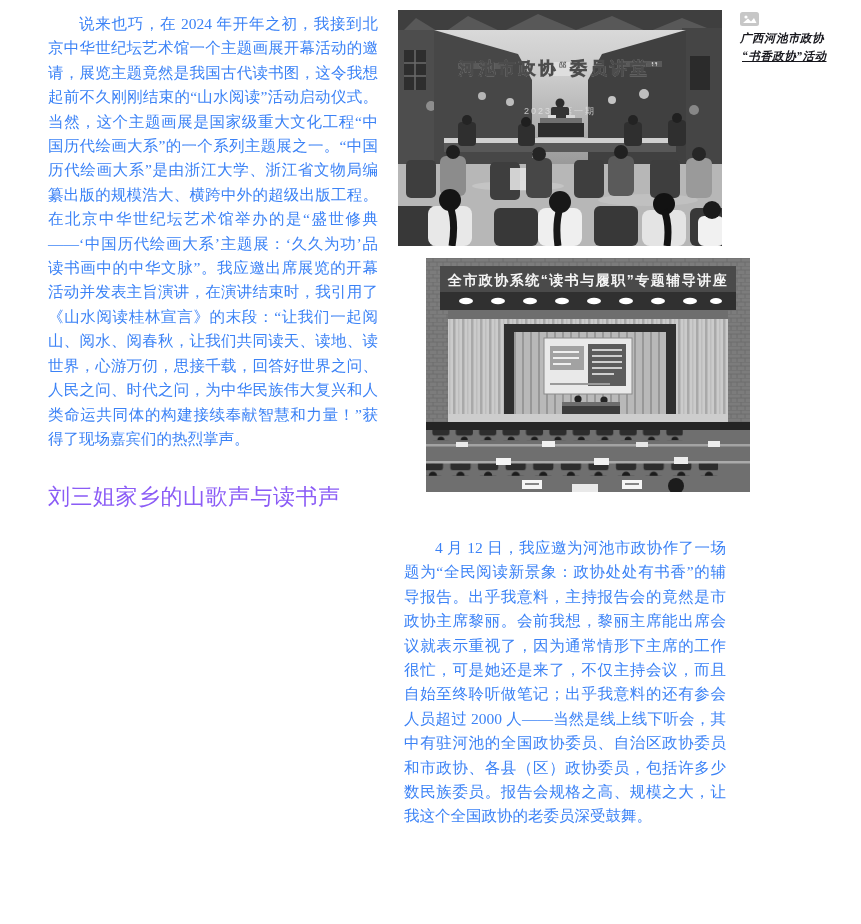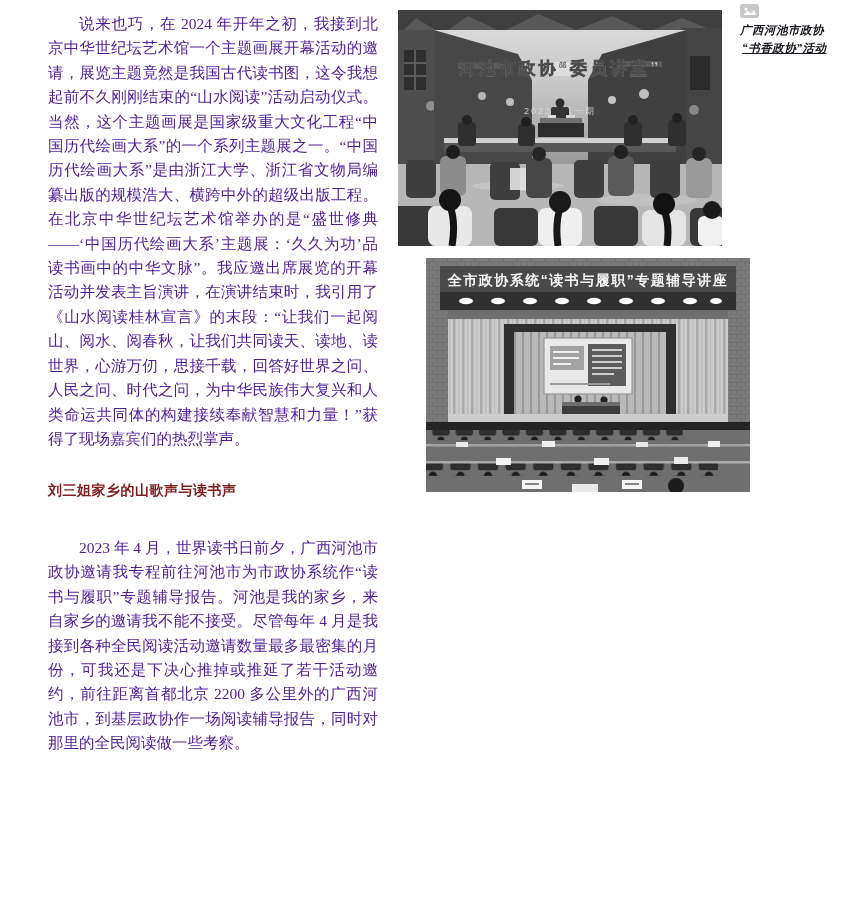--- a/index.html
+++ b/index.html
@@ -11,56 +11,56 @@
     overflow: hidden;
     font-family: "Liberation Serif", "DejaVu Serif", serif;
     color: #1e1e26;
   }
   .col {
     position: absolute;
     text-align: justify;
     font-size: 15.5px;
     line-height: 24.4px;
     word-break: break-all;
-    color: #4c1d95;
+    color: #3b82f6;
   }
   .col p { margin: 0; text-indent: 2em; }
   .col p.cont { text-indent: 0; }
   .col-top-left   { left: 48px;  top: 12px;  width: 330px; }
   .col-bottom-left{ left: 48px;  top: 536px; width: 330px; }
   .col-bottom-right{ left: 404px; top: 536px; width: 322px; }
 
   .section-heading {
     position: absolute;
     left: 48px;
     top: 482px;
     margin: 0;
     font-family: "DejaVu Sans", "Liberation Sans", sans-serif;
-    font-weight: bold;
-    font-size: 14px;
+    font-weight: normal;
+    font-size: 22px;
     letter-spacing: 0.5px;
-    color: #7f1d1d;
+    color: #8b5cf6;
   }
 
   .photo {
     position: absolute;
     left: 398px;
     width: 324px;
     margin: 0;
     background: #bef264;
     line-height: 0;
   }
   .photo-1 { top: 10px;  height: 236px; }
   .photo-2 { top: 258px; height: 234px; margin-left: 28px; }
   .photo svg { display: block; }
 
   .margin-caption {
     position: absolute;
     left: 740px;
-    top: 4px;
+    top: 12px;
     width: 104px;
     font-style: italic;
     font-weight: bold;
     font-size: 11.5px;
     line-height: 17.5px;
     letter-spacing: 0.5px;
     color: #17171d;
   }
   .caption-icon {
     width: 19px;
@@ -282,19 +282,19 @@
         <path d="M3,11 L8,6.5 L11,9.5 L14,6 L16.5,11 Z" fill="#ffffff"></path>
       </svg>
     </div>
     <div class="caption-line1">广西河池市政协</div>
     <div class="caption-line2">“书香政协”活动</div>
   </div>
 
   <h2 class="section-heading">刘三姐家乡的山歌声与读书声</h2>
 
   <div class="col col-bottom-left">
-    <p>2023 年 4 月，世界读书日前夕，广西河池市政协邀请我专程前往河池市为市政协系统作“读书与履职”专题辅导报告。河池是我的家乡，来自家乡的邀请我不能不接受。尽管每年 4 月是我接到各种全民阅读活动邀请数量最多最密集的月份，可我还是下决心推掉或推延了若干活动邀约，前往距离首都北京 2200 多公里外的广西河池市，到基层政协作一场阅读辅导报告，同时对那里的全民阅读做一些考察。</p>
   </div>
 
   <div class="col col-bottom-right">
+    <p>4 月 12 日，我应邀为河池市政协作了一场题为“全民阅读新景象：政协处处有书香”的辅导报告。出乎我意料，主持报告会的竟然是市政协主席黎丽。会前我想，黎丽主席能出席会议就表示重视了，因为通常情形下主席的工作很忙，可是她还是来了，不仅主持会议，而且自始至终聆听做笔记；出乎我意料的还有参会人员超过 2000 人——当然是线上线下听会，其中有驻河池的全国政协委员、自治区政协委员和市政协、各县（区）政协委员，包括许多少数民族委员。报告会规格之高、规模之大，让我这个全国政协的老委员深受鼓舞。</p>
   </div>
 
 </div>
 
 </body></html>

